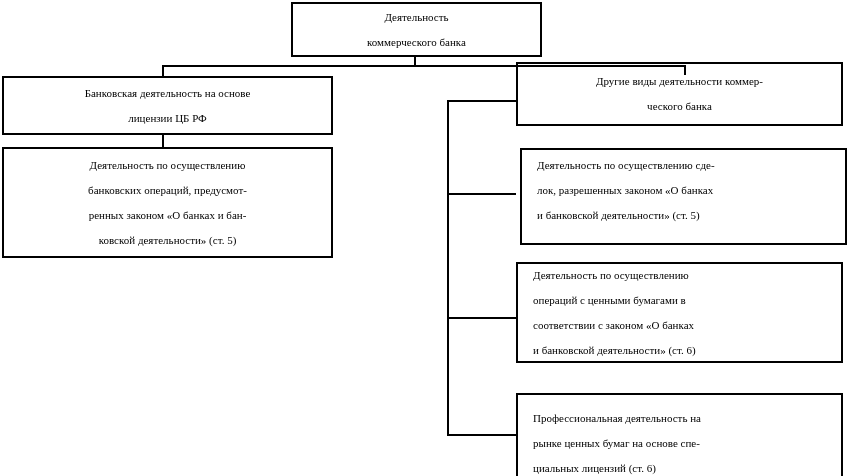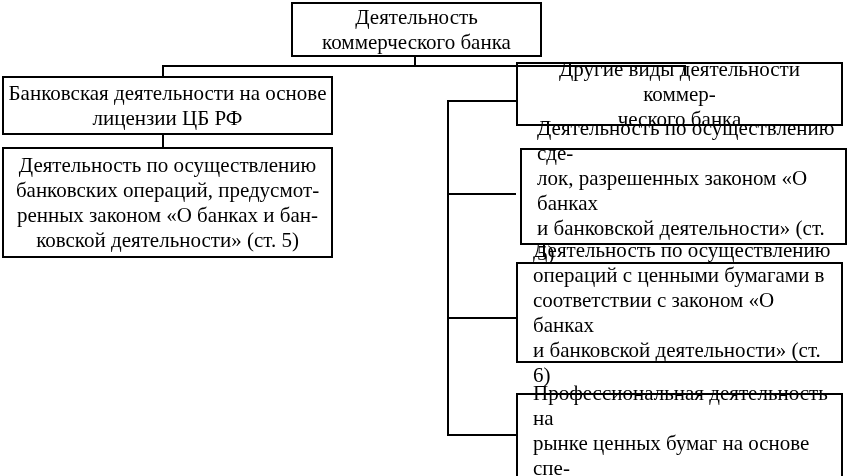--- a/index.html
+++ b/index.html
@@ -17,21 +17,21 @@
     overflow: hidden;
   }
   .box {
     position: absolute;
     box-sizing: border-box;
     border: 2px solid var(--box_border, #000000);
     background: var(--box_bg, #ffffff);
     display: flex;
     align-items: center;
     justify-content: center;
-    font-size: 21px;
+    font-size: 11px;
     line-height: 25px;
     white-space: pre-line;
   }
   .txt-center {
     text-align: center;
     padding: 0 4px;
   }
   .txt-left {
     justify-content: flex-start;
     text-align: left;
@@ -47,21 +47,21 @@
   }
 </style>
 </head>
 <body>
 
 <div class="canvas">
 
   <div class="box txt-center" style="left:291px; top:2px; width:251px; height:55px;">Деятельность
 коммерческого банка</div>
 
-  <div class="box txt-center" style="left:2px; top:76px; width:331px; height:59px;">Банковская деятельности на основе
+  <div class="box txt-center" style="left:2px; top:76px; width:331px; height:59px;">Банковская деятельность на основе
 лицензии ЦБ РФ</div>
 
   <div class="box txt-center" style="left:2px; top:147px; width:331px; height:111px;">Деятельность по осуществлению
 банковских операций, предусмот-
 ренных законом «О банках и бан-
 ковской деятельности» (ст. 5)</div>
 
   <div class="box txt-center" style="left:516px; top:62px; width:327px; height:64px;">Другие виды деятельности коммер-
 ческого банка</div>
 

